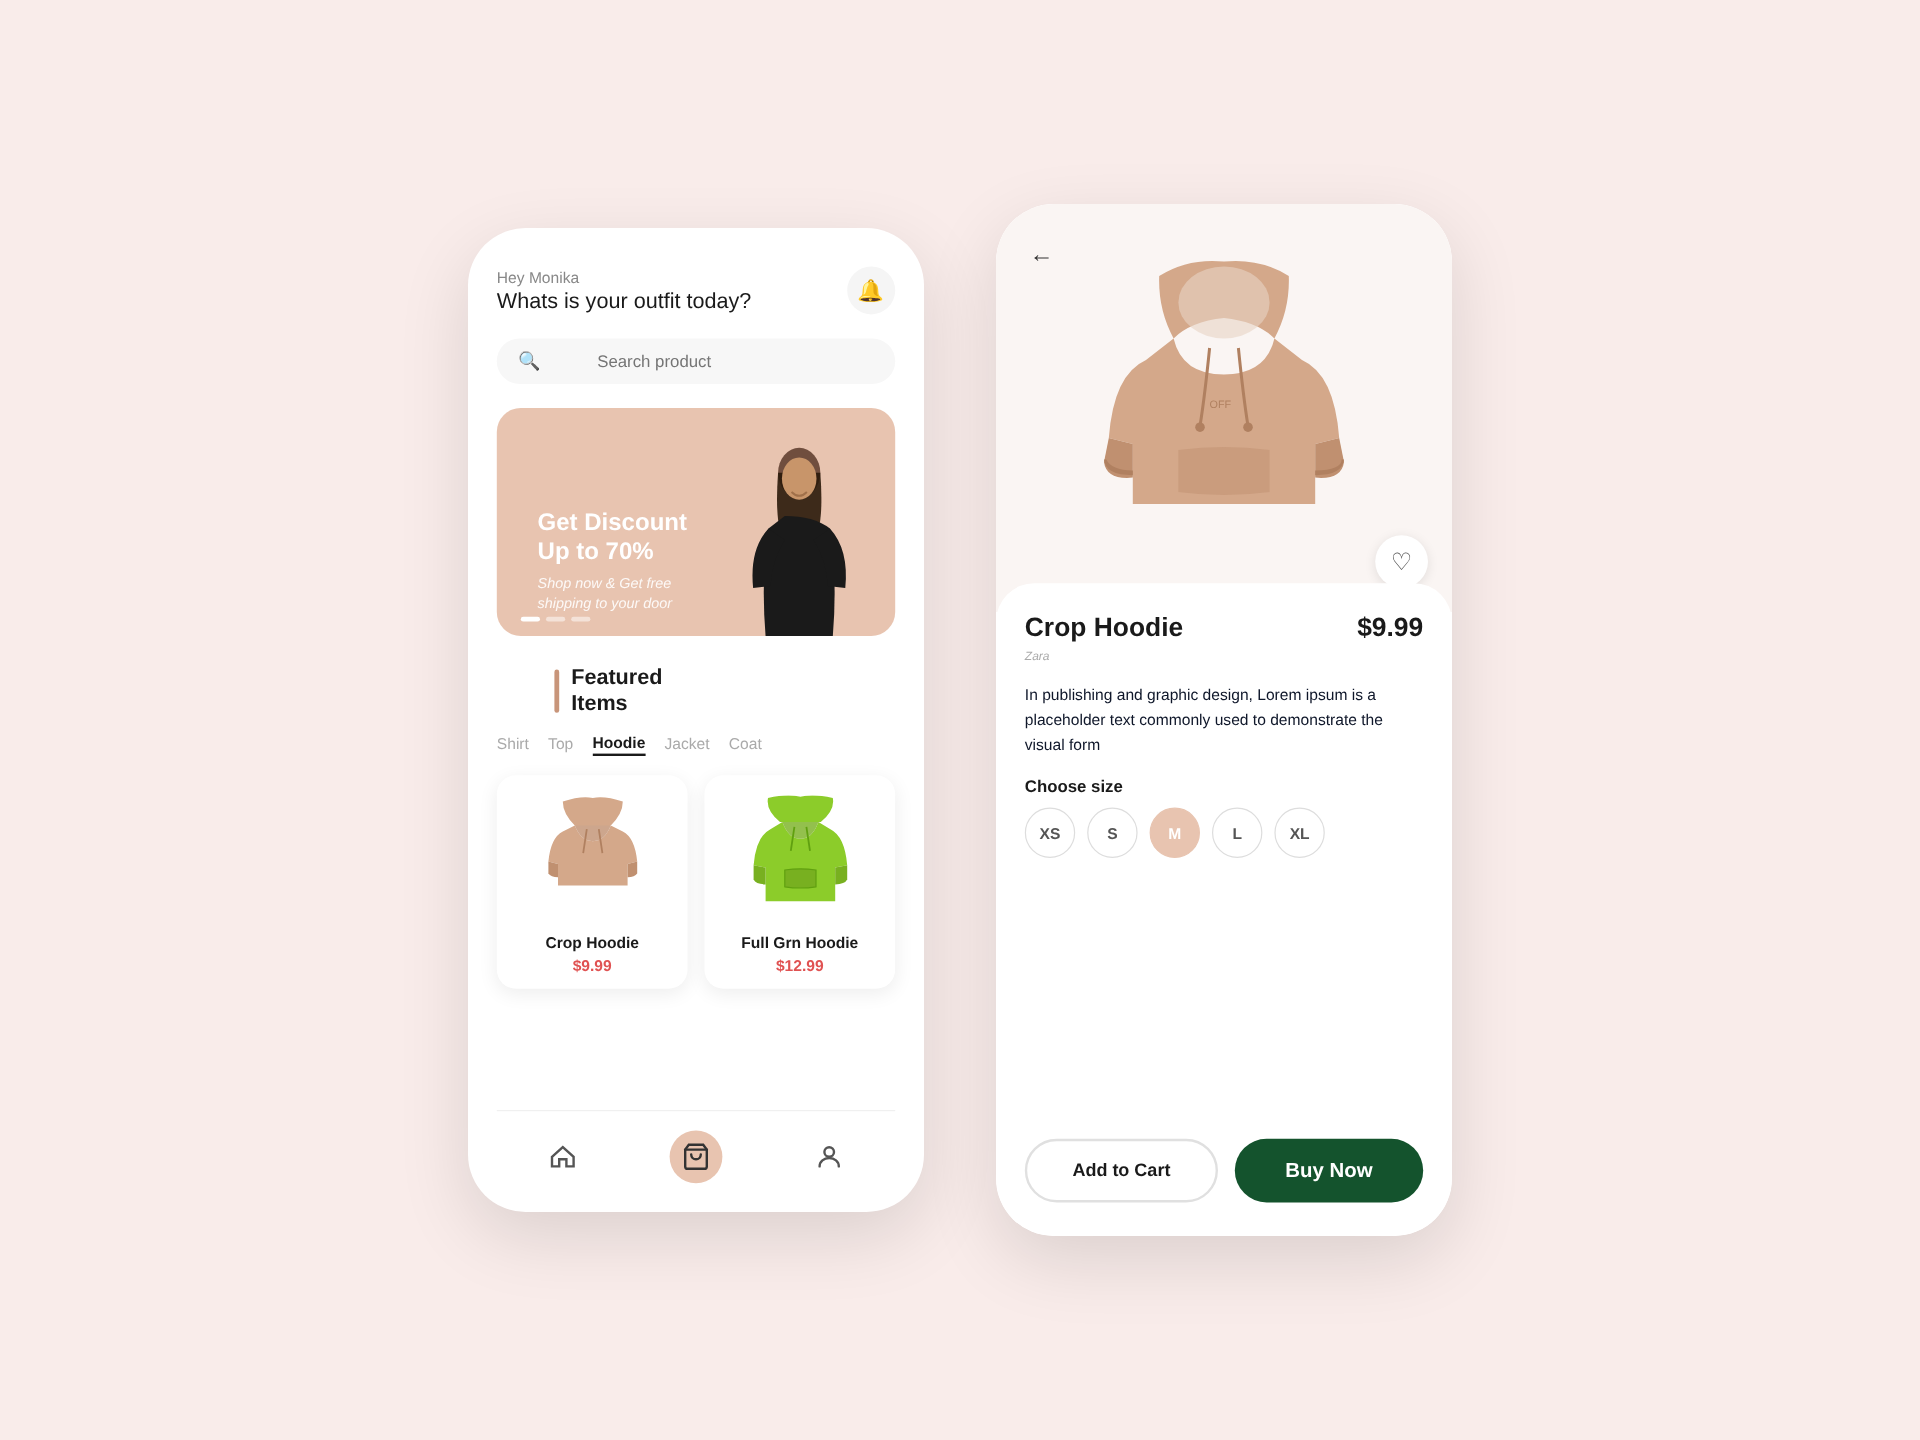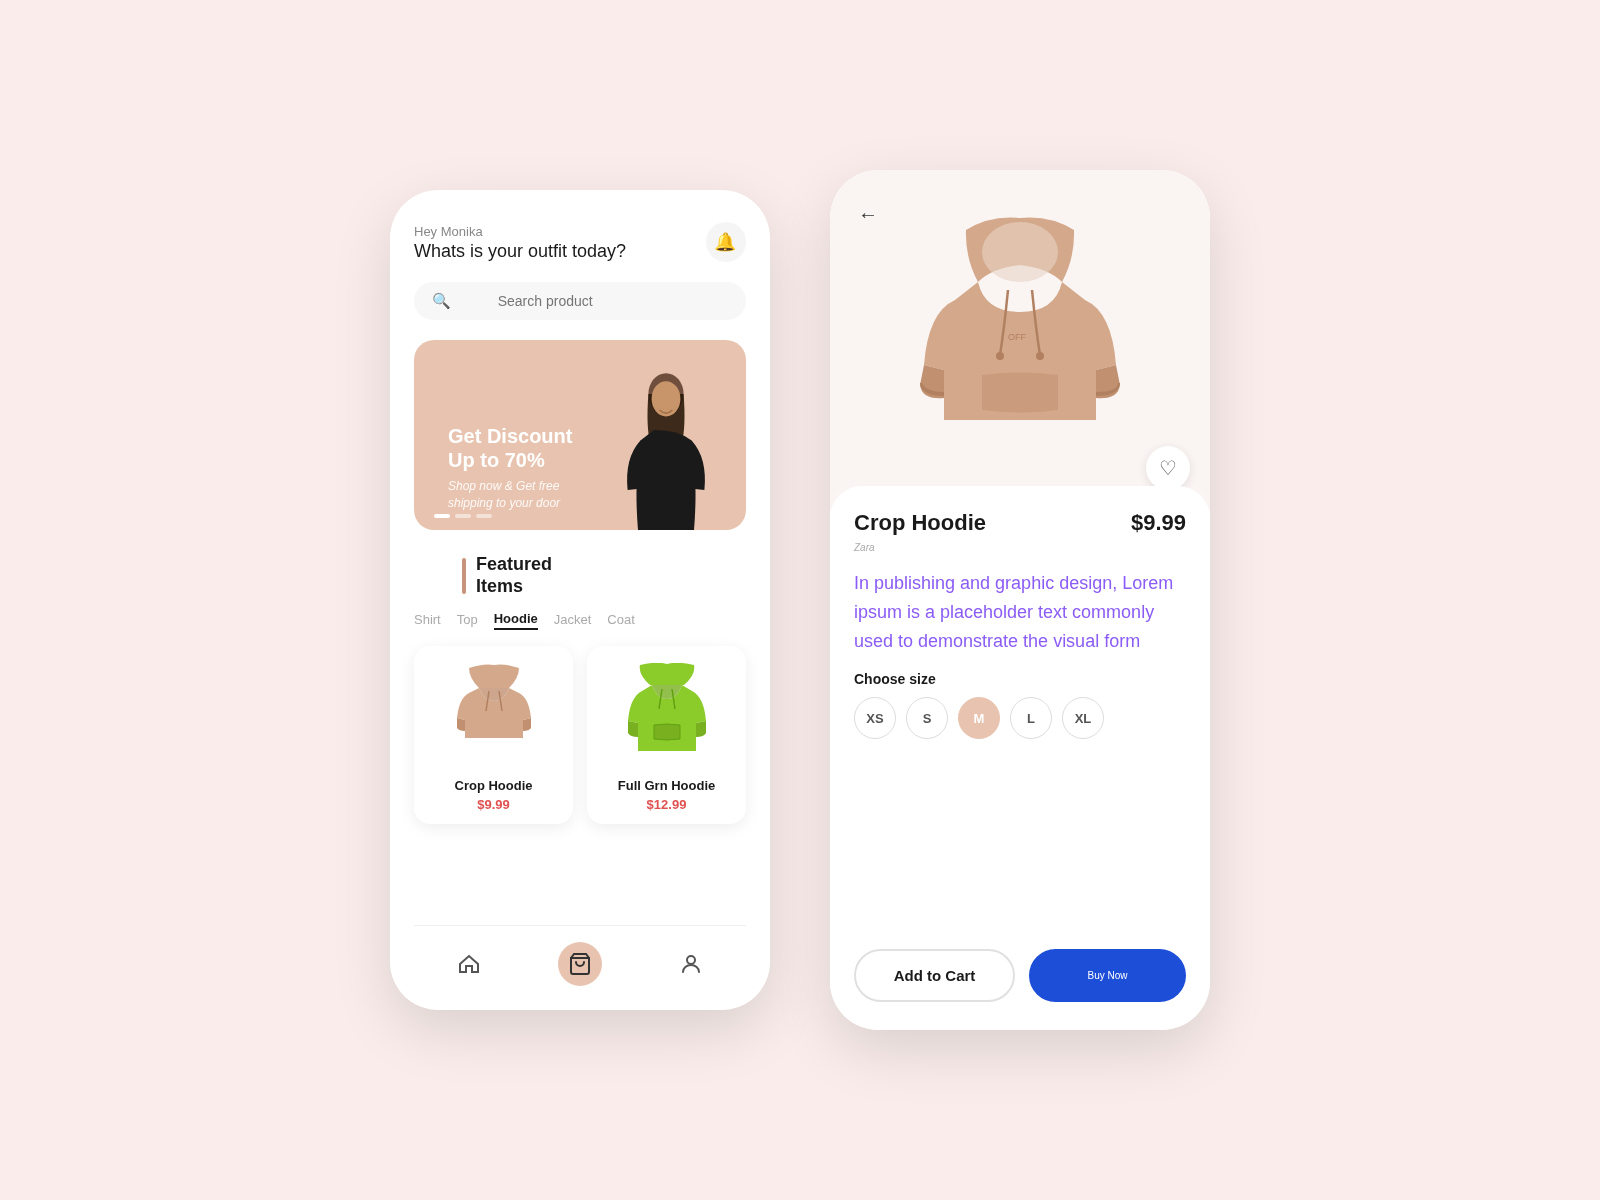--- a/index.html
+++ b/index.html
@@ -350,22 +350,22 @@
       font-weight: 800;
       color: #1a1a1a;
     }
     .p2-brand {
       font-size: 10px;
       color: #aaa;
       margin-top: -10px;
       font-style: italic;
     }
     .p2-desc {
-      font-size: 18px;
-      color: #8b5cf6;
+      font-size: 13px;
+      color: #0f172a;
       line-height: 1.6;
     }
     .size-label {
       font-size: 14px;
       font-weight: 600;
       color: #1a1a1a;
     }
     .size-options {
       display: flex;
       gap: 10px;
@@ -404,23 +404,23 @@
       font-size: 15px;
       font-weight: 700;
       color: #1a1a1a;
       cursor: pointer;
     }
     .buy-now-btn {
       flex: 1;
       padding: 16px;
       border-radius: 28px;
       border: none;
-      background: #1d4ed8;
-      font-size: 10px;
-      font-weight: 400;
+      background: #14532d;
+      font-size: 17px;
+      font-weight: 700;
       color: #fff;
       cursor: pointer;
     }
   </style>
 </head>
 <body>
 
 <div class="phone">
   <div class="phone1">
 

